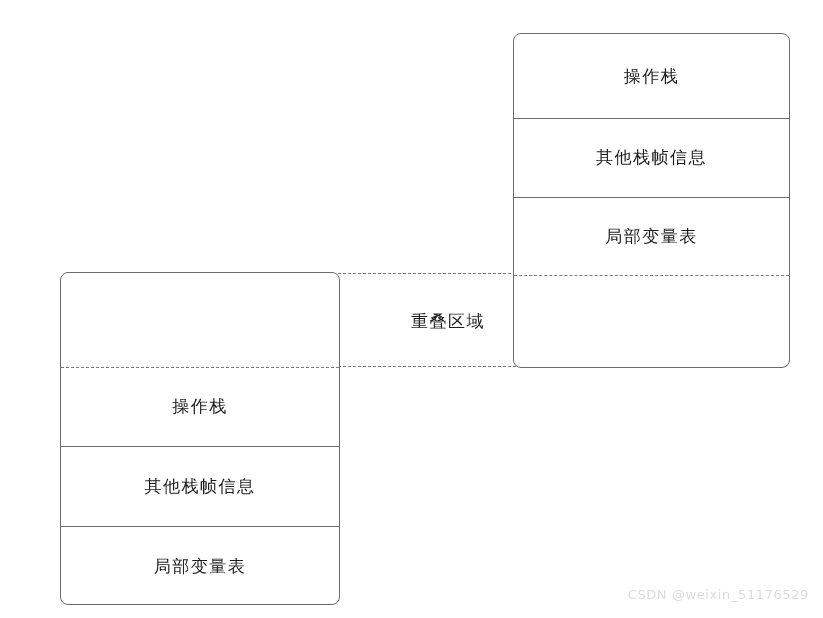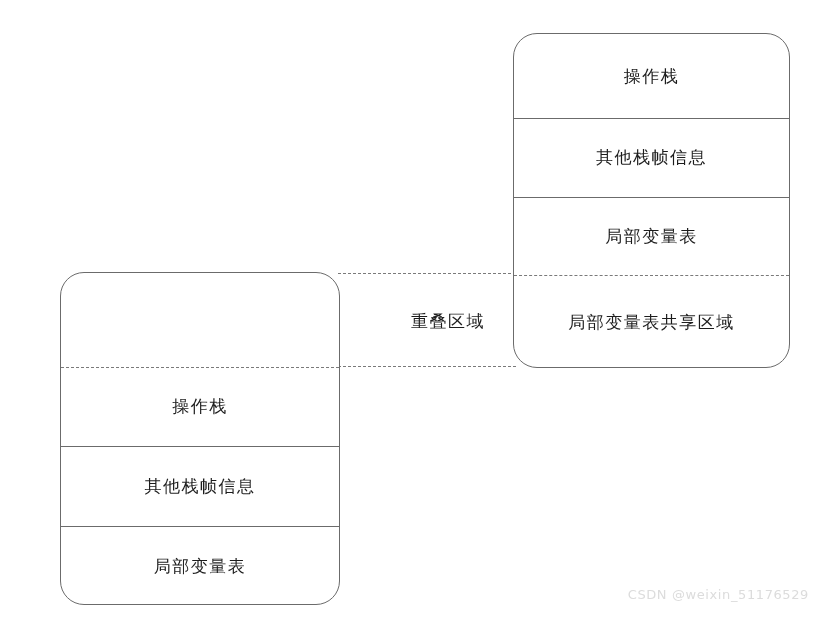--- a/index.html
+++ b/index.html
@@ -14,21 +14,21 @@
     background: #ffffff;
     overflow: hidden;
     font-family: "Liberation Serif", "DejaVu Serif", serif;
   }
 
   
   .frame-box {
     position: absolute;
     box-sizing: border-box;
     border: 1.4px solid #6b6b6b;
-    border-radius: 24px;
+    border-radius: 8px;
     background: #ffffff;
   }
 
   
   .section {
     position: absolute;
     left: 0;
     right: 0;
     box-sizing: border-box;
     display: flex;
@@ -117,23 +117,20 @@
     </div>
 
     <div class="divider-solid" style="top:163px;"></div>
 
     <div class="section" style="top:163px; height:78px;">
       <span class="section-label">局部变量表</span>
     </div>
 
     <div class="divider-dashed" style="top:241px;"></div>
 
-    <div class="section" style="top:241px; height:94px;">
-      <span class="section-label">局部变量表共享区域</span>
-    </div>
   </div>
 
   <div class="frame-box" style="left:60px; top:272px; width:280px; height:333px;">
 
 
     <div class="divider-dashed" style="top:94px;"></div>
 
     <div class="section" style="top:94px; height:79px;">
       <span class="section-label">操作栈</span>
     </div>

